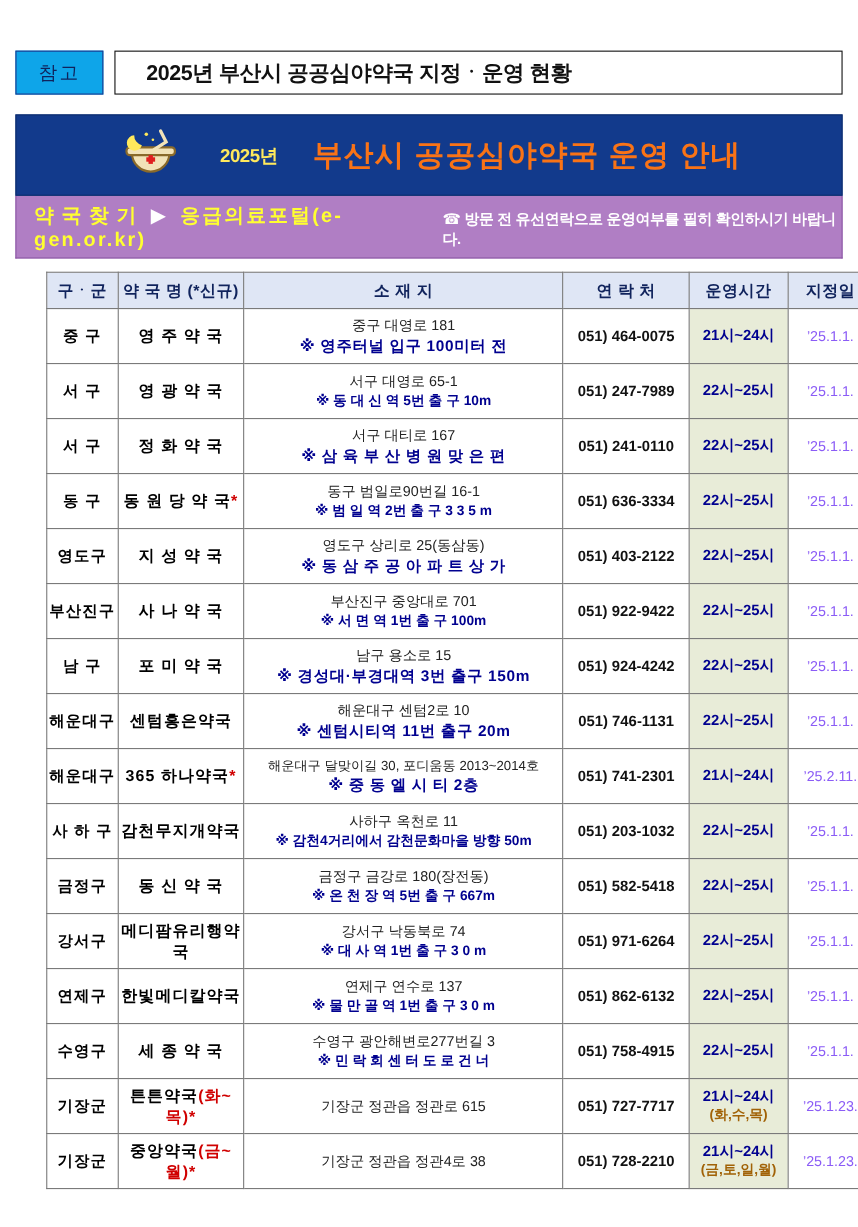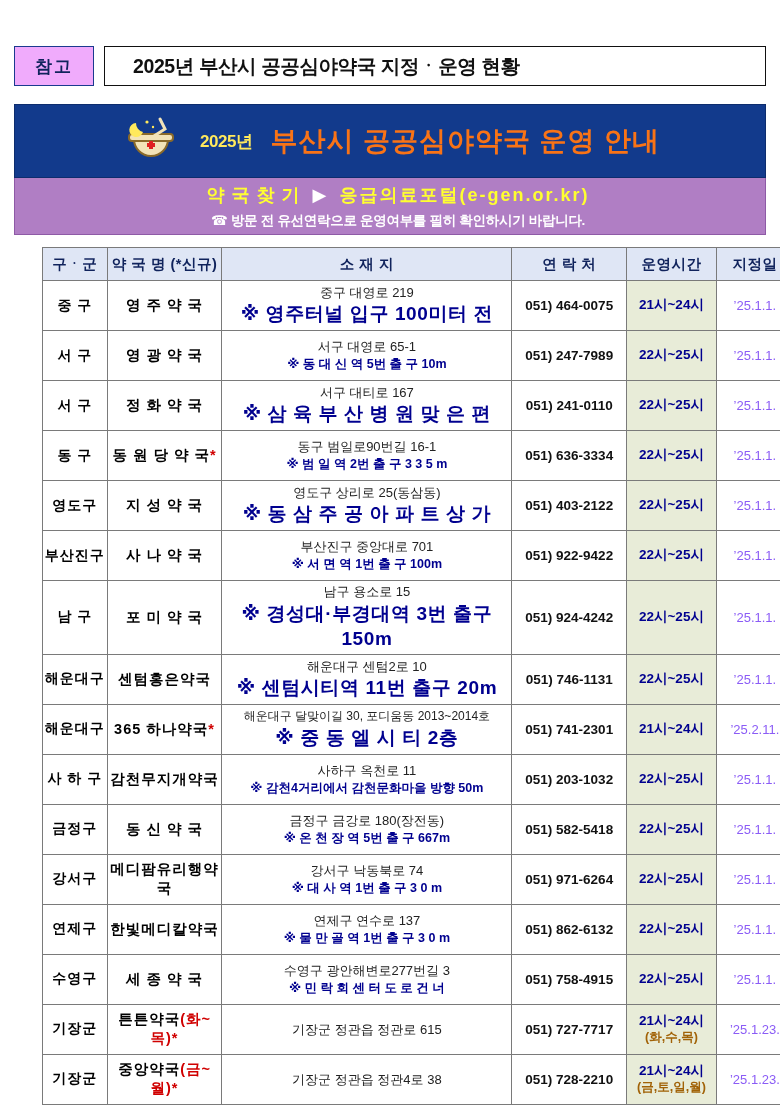--- a/index.html
+++ b/index.html
@@ -8,46 +8,46 @@
     background:#ffffff;
     font-family:"Liberation Sans","DejaVu Sans",sans-serif;
     color:#000;
     -webkit-font-smoothing:antialiased;
   }
   .page{ position:relative; width:780px; height:1115px; box-sizing:border-box; padding:0 14px; }
 
   
   .hdr{ display:flex; align-items:stretch; margin-top:46px; height:40px; }
   .hdr-tag{
-    width:78px; border:1.6px solid #1b3a8f; background:#f0abfc;
+    width:78px; border:1.6px solid #1b3a8f; background:#0ea5e9;
     display:flex; align-items:center; justify-content:center;
-    font-weight:bold; font-size:17px; color:#10235c; letter-spacing:2px;
+    font-weight:normal; font-size:17px; color:#10235c; letter-spacing:2px;
   }
   .hdr-title{
     flex:1; margin-left:10px; border:1.6px solid #111; background:#fff;
     display:flex; align-items:center; padding-left:28px;
     font-weight:bold; font-size:19.5px; color:#111; letter-spacing:-0.4px;
   }
 
   
   .banner{
     margin-top:18px; height:72px; background:#123a8c; border:1px solid #0d2c6d;
-    display:flex; align-items:center; justify-content:center; gap:18px;
+    display:flex; align-items:center; justify-content:center; gap:32px;
     position:relative;
   }
   .banner-logo{ position:relative; width:62px; height:52px; flex:0 0 auto; }
   .banner-year{ color:#ffe95c; font-size:17px; font-weight:bold; letter-spacing:-0.5px; }
   .banner-main{
     color:#f97316; font-size:27px; font-weight:bold; letter-spacing:1px;
   }
 
   
   .strip{
     height:56px; background:#b07ec4; border:1px solid #8e5aa6; border-top:none;
-    display:flex; flex-direction:column; align-items:center; justify-content:center;padding-left:16px;
+    display:flex; flex-direction:row; align-items:center; justify-content:center;padding-left:16px;
   }
   .strip-l1{ font-size:18px; font-weight:bold; color:#ffff30; letter-spacing:1px; }
   .strip-l1 .arrow{ color:#ffffff; margin:0 6px; }
   .strip-l1 .url{ color:#ffff30; letter-spacing:2px; }
   .strip-l2{ font-size:13.5px; font-weight:bold; color:#ffffff; margin-top:5px; letter-spacing:-0.3px; }
 
   
   table{ border-collapse:collapse; width:100%; margin-top:12px; table-layout:fixed;margin-left:28px; }
   th,td{ border:1px solid #7a7a7a; text-align:center; vertical-align:middle; }
   thead th{
@@ -60,21 +60,21 @@
   col.c-tel{ width:110px; }
   col.c-time{ width:86px; }
   col.c-date{ width:74px; }
 
   tbody tr{ height:50px; }
   td.gu{ font-size:14px; font-weight:bold; letter-spacing:1px; }
   td.name{ font-size:14.5px; font-weight:bold; letter-spacing:1px; }
   td.name .red{ color:#d00000; }
   td.addr{ line-height:1.35; padding:2px 3px; }
   td.addr .a1{ font-size:13px; color:#222; }
-  td.addr .a2{ font-size:19px; font-weight:bold; color:#00008f; letter-spacing:0.6px; }
+  td.addr .a2{ font-size:14px; font-weight:bold; color:#00008f; letter-spacing:0.6px; }
   td.addr .a2.small{ font-size:12.5px; letter-spacing:0; }
   td.addr .a1.small{ font-size:12px; }
   td.tel{ font-size:13.5px; color:#111;font-weight:bold; }
   td.time{ background:#e8ecd8; font-size:13.5px; font-weight:bold; color:#00008f; line-height:1.25; }
   td.time .sub{ color:#a16207; font-size:12.5px; display:block; }
   td.date{ font-size:13px; color:#8b5cf6; }
 </style>
 </head>
 <body>
 
@@ -128,21 +128,21 @@
         <th>연 락 처</th>
         <th>운영시간</th>
         <th>지정일</th>
       </tr>
     </thead>
     <tbody id="tbody">
         <tr>
           <td class="gu">중 구</td>
           <td class="name">영 주 약 국</td>
           <td class="addr">
-            <div class="a1">중구 대영로 219</div>
+            <div class="a1">중구 대영로 181</div>
             <div class="a2">※  영주터널  입구  100미터  전</div>
           </td>
           <td class="tel">051) 464-0075</td>
           <td class="time"><span>21시~24시</span></td>
           <td class="date">’25.1.1.</td>
         </tr>
         <tr>
           <td class="gu">서 구</td>
           <td class="name">영 광 약 국</td>
           <td class="addr">

